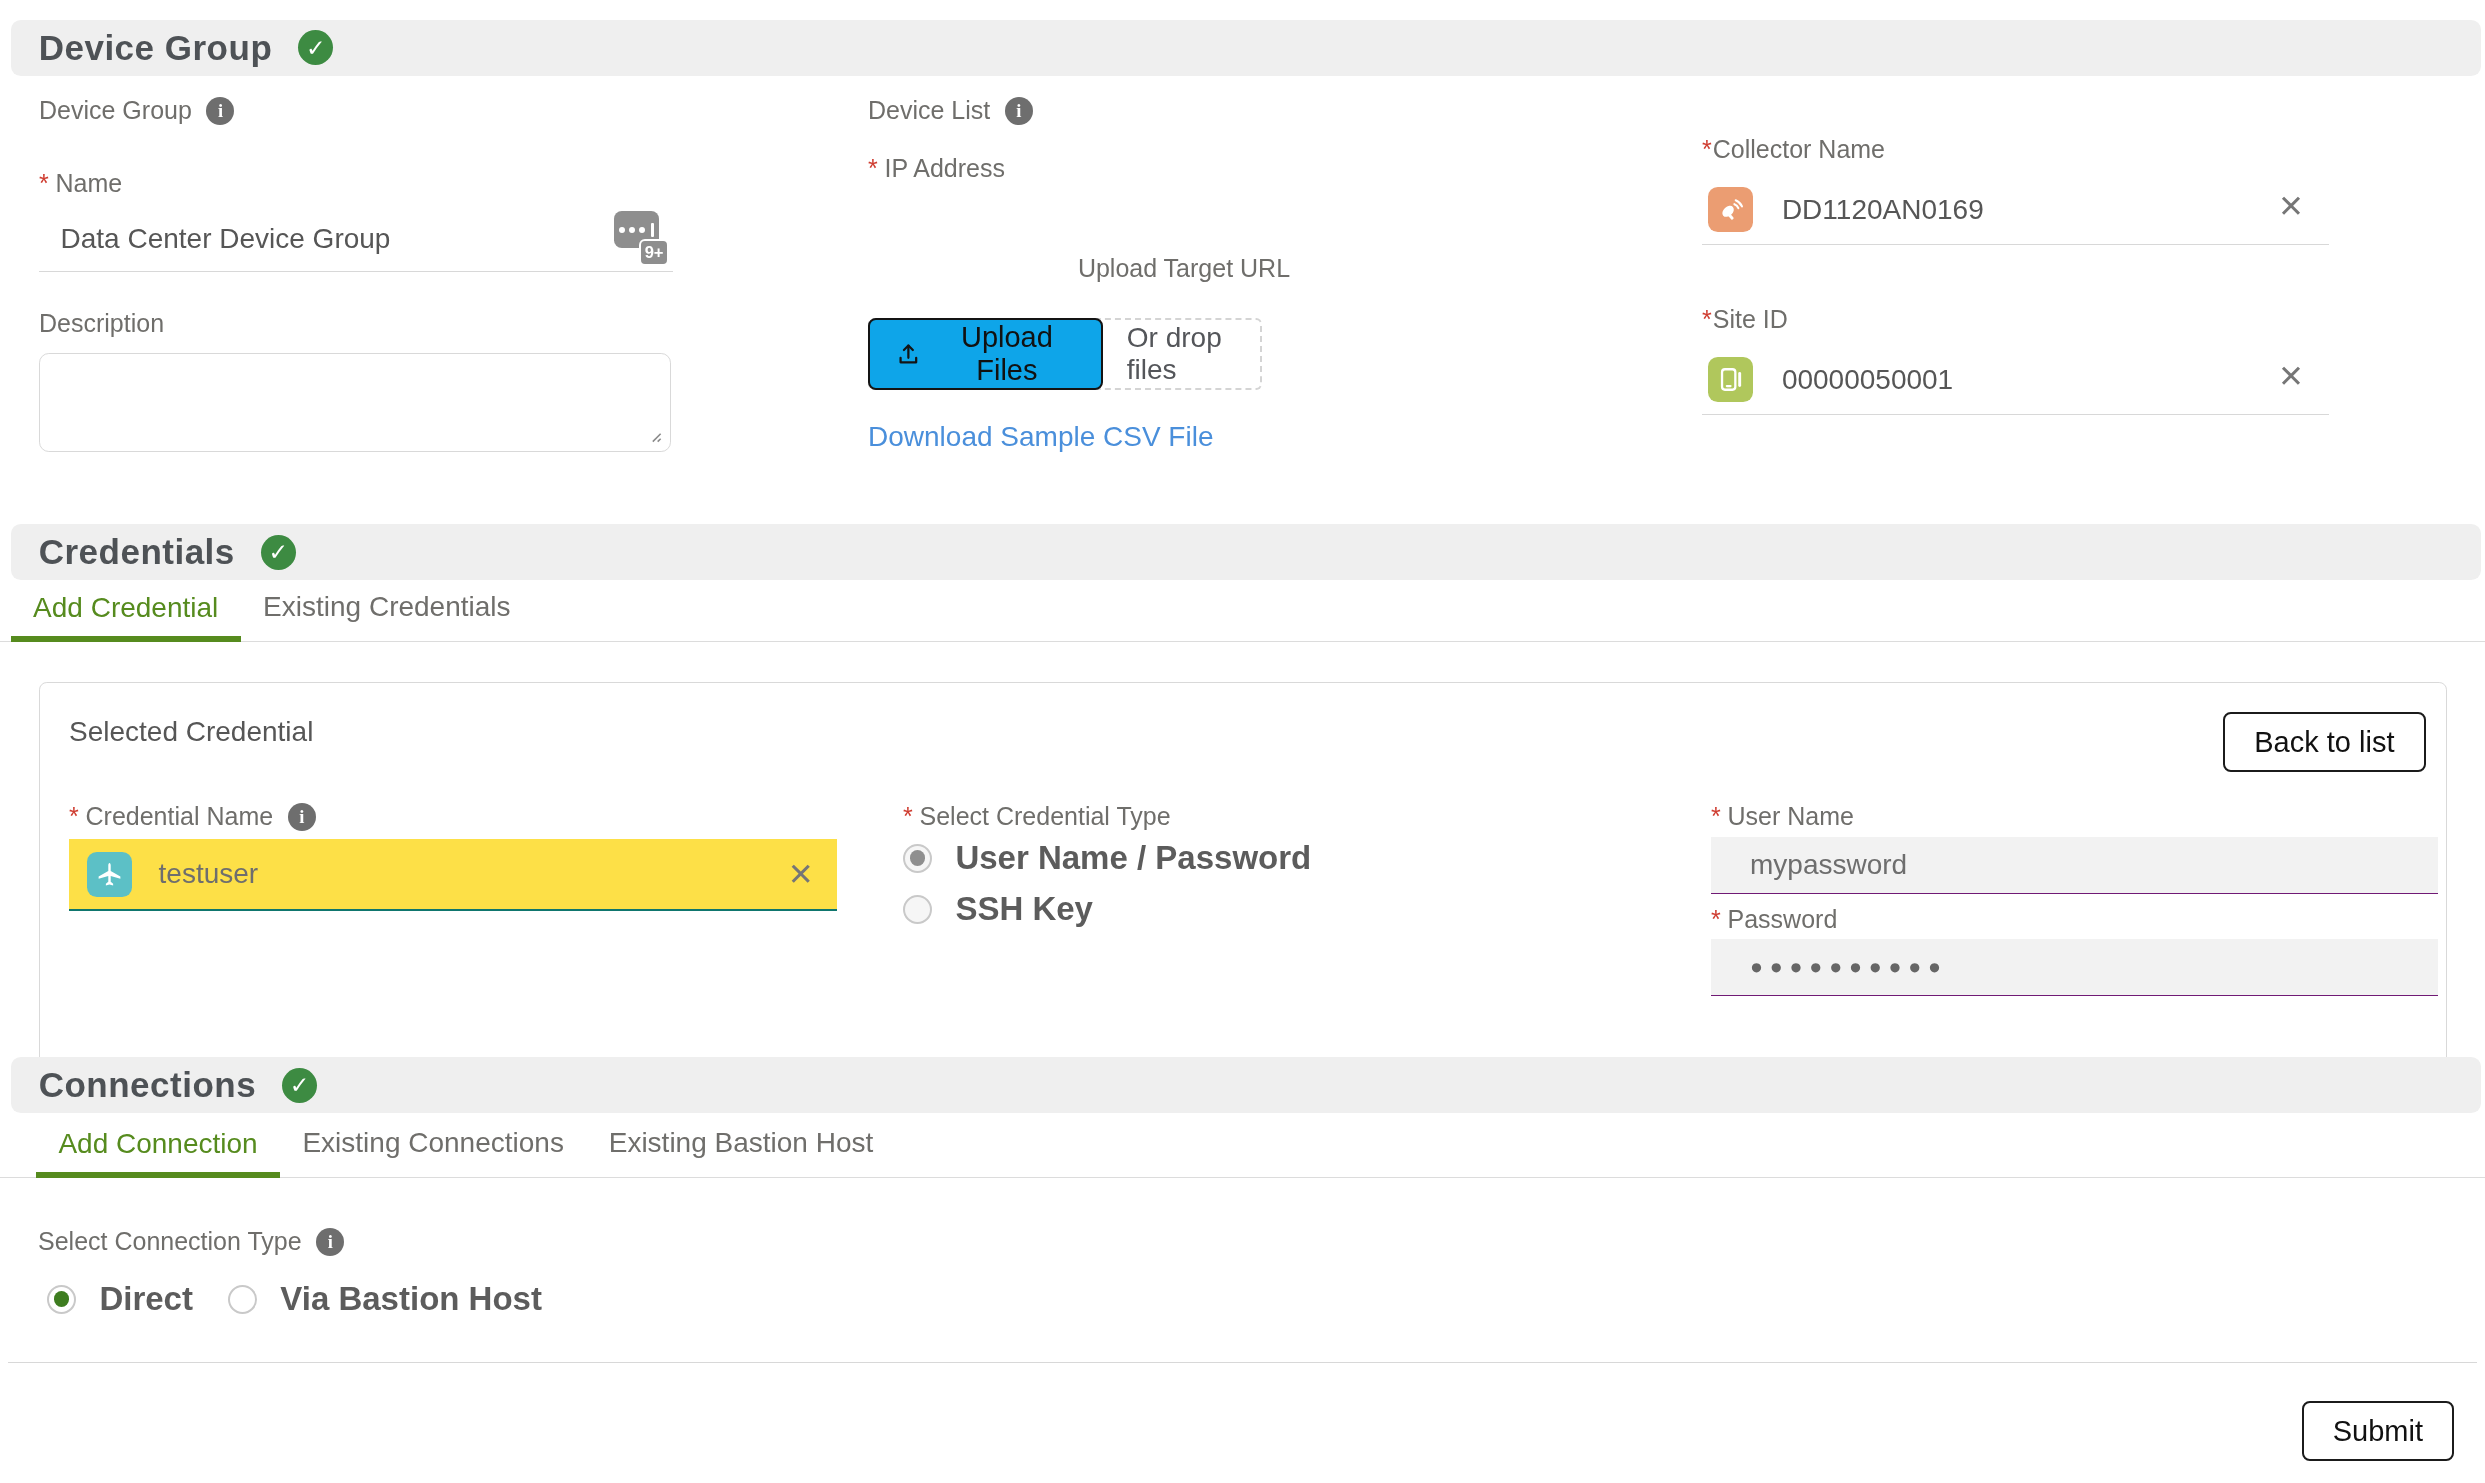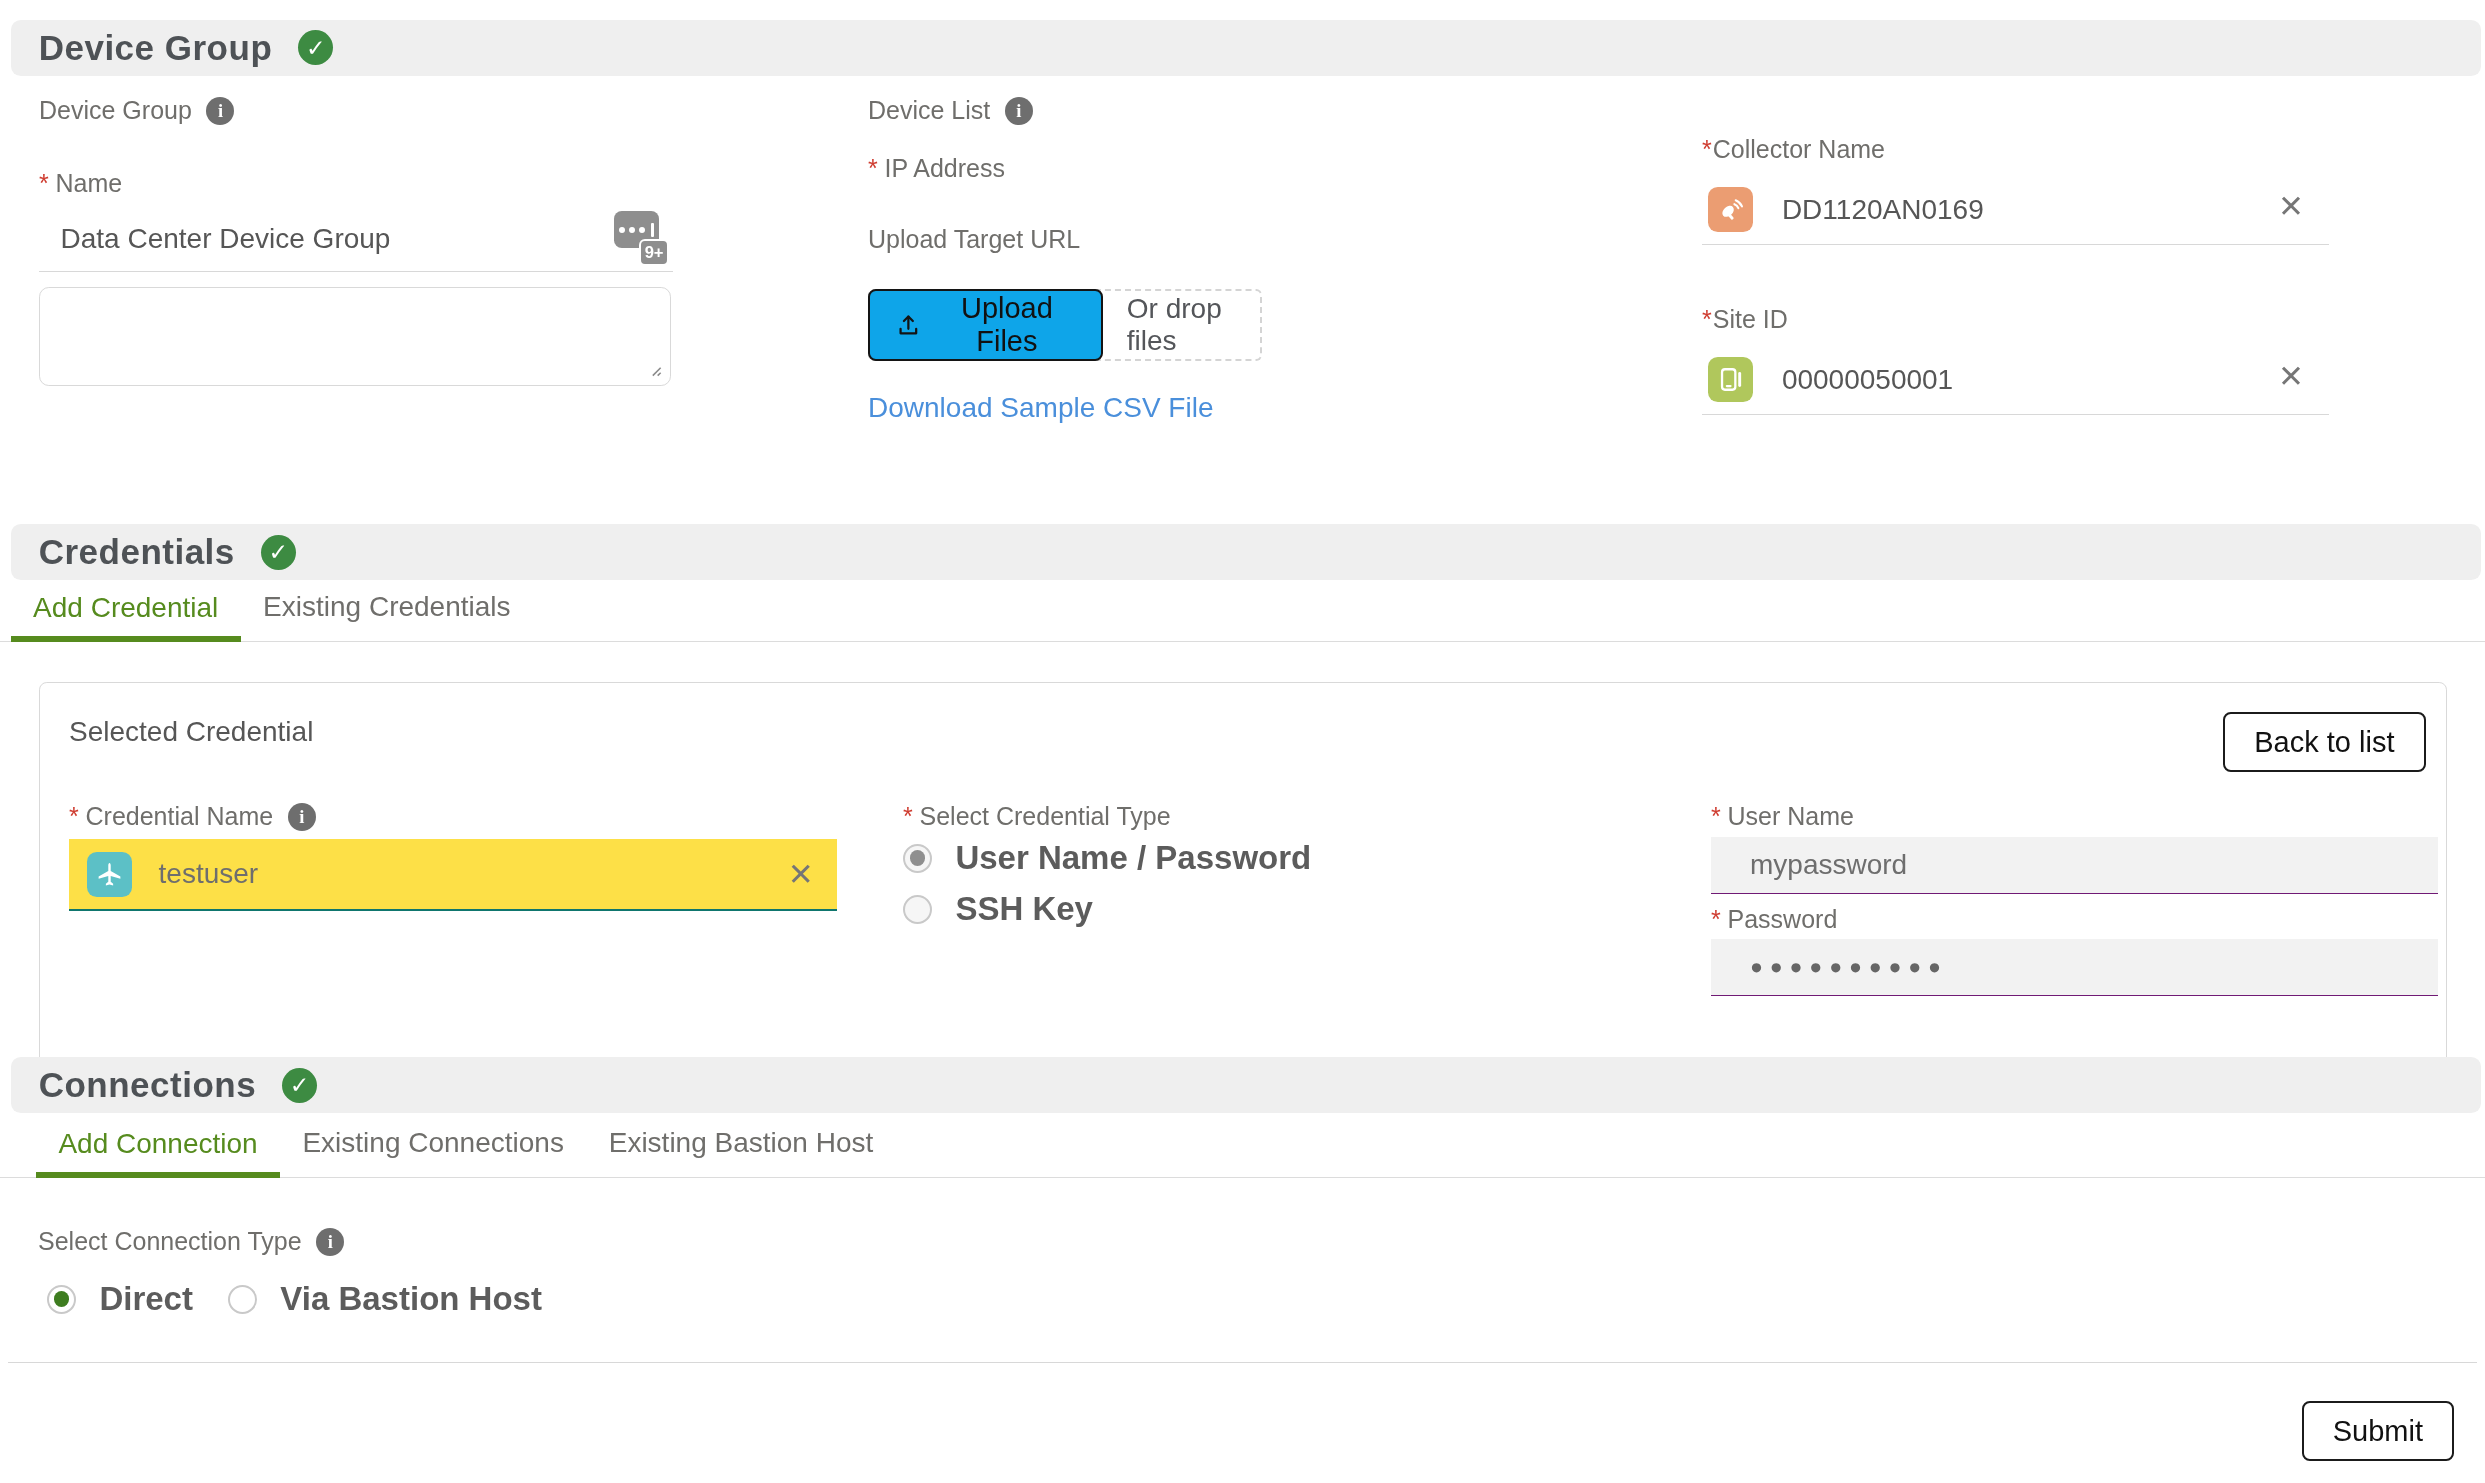--- a/index.html
+++ b/index.html
@@ -121,20 +121,23 @@
       <div class="bubble">
           <i></i>
           <i></i>
           <i></i>
           <span class="bar"></span>
         </div>
       <div class="badge">9+</div>
     </div>
   </div>
 
+  <div class="label" style="margin-top:37px;">
+    <span>Description</span>
+  </div>
 
   <div class="ta-wrap" style="margin-top:15.6px; width:632px;">
     <textarea class="box-area" style="height: 99px;"></textarea>
     <svg class="resize-glyph" width="17.6" height="17.6" viewBox="0 0 18 18">
       <line x1="8" y1="16" x2="16" y2="8" stroke="#8a8a8a" stroke-width="1.6"></line>
       <line x1="13" y1="16" x2="16" y2="13" stroke="#8a8a8a" stroke-width="1.6"></line>
     </svg>
   </div>
 </div>
 
@@ -143,21 +146,21 @@
     <span>Device List</span>
     <span class="info">i</span>
   </div>
 
   <div class="label" style="margin-top:29px;">
     <span class="req">*</span>
     <span>IP Address</span>
   </div>
 
 
-  <div class="label" style="margin-top:42px;">
+  <div class="label" style="margin-top:71px;justify-content:center;">
     <span>Upload Target URL</span>
   </div>
 
   <div class="dropzone" style="margin-top:35px;">
     <button class="upload-btn">
       <svg width="31" height="31" viewBox="0 0 24 24" fill="none" stroke="#141414" stroke-width="2" stroke-linecap="round" stroke-linejoin="round">
         <path d="M12 15V4"></path>
           <path d="M8 8l4-4 4 4"></path>
           <path d="M5 15v4h14v-4"></path>
       </svg>

